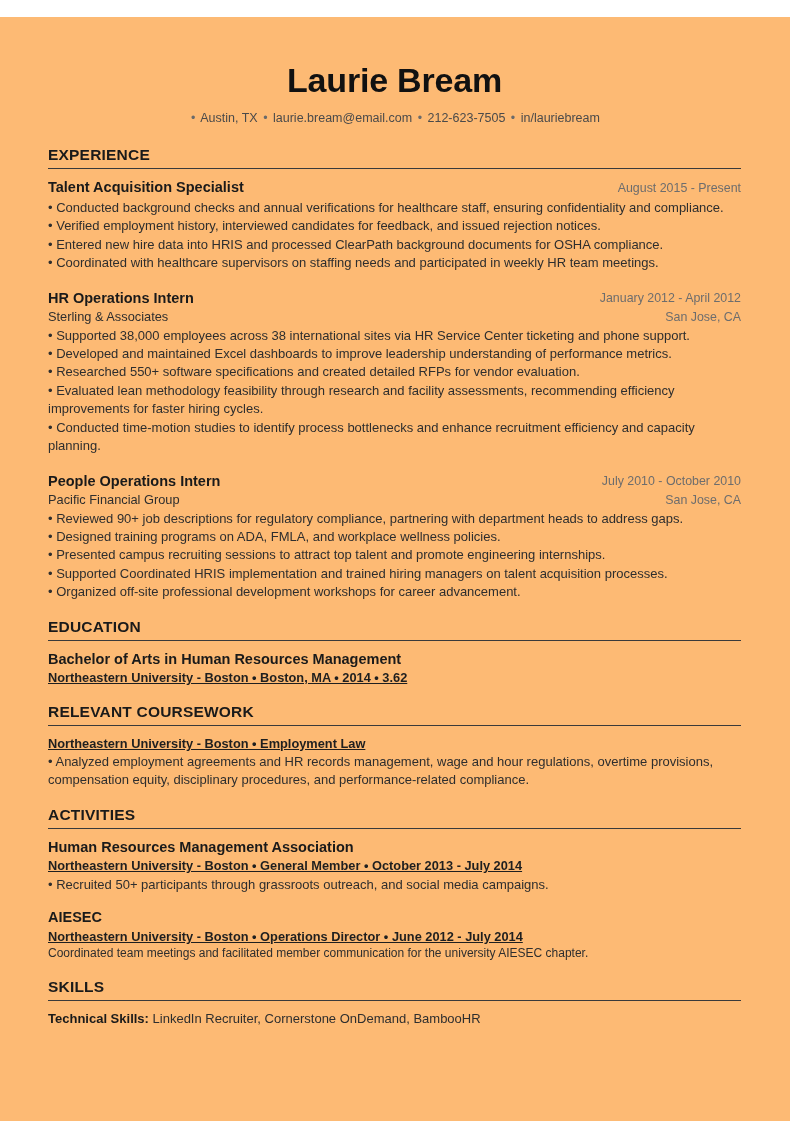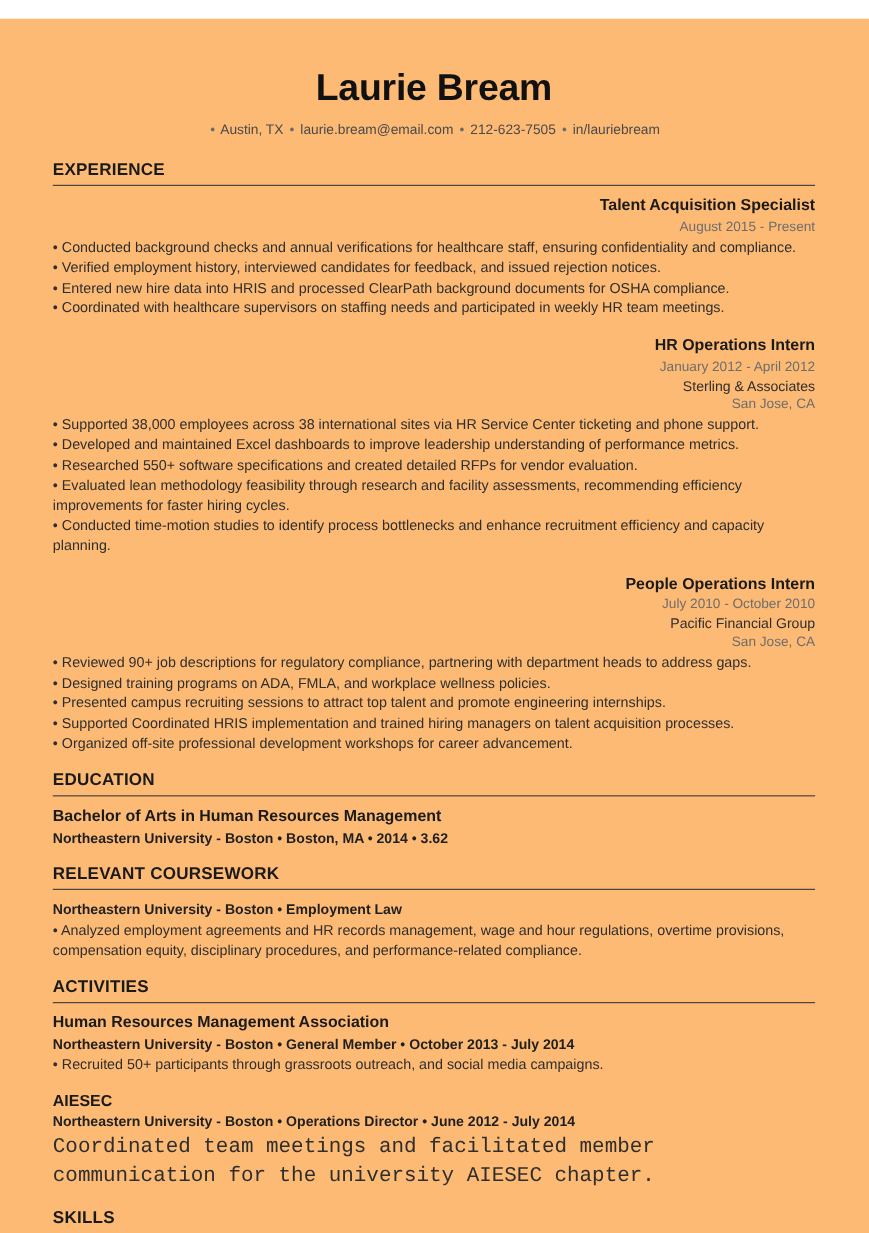--- a/index.html
+++ b/index.html
@@ -69,39 +69,39 @@
   
   .entry {
     margin-bottom: 16px;
   }
   .entry:last-child {
     margin-bottom: 4px;
   }
   .entry-row {
     display: flex;
     justify-content: space-between;
-    align-items: flex-end;
+    align-items: center;
     width: 100%;
-    flex-direction: column;
   }
   .entry-title {
     font-size: 14.5px;
     font-weight: bold;
     color: #1a1a1a;
     line-height: 1.35;
   }
   .entry-sub {
     font-size: 12.8px;
     font-weight: normal;
     color: #2e2e2e;
     line-height: 1.35;
   }
   .entry-sub.semi {
     font-weight: bold;
     color: #1f1f1f;
+    text-decoration: underline;
   }
   .entry-meta {
     font-size: 12.4px;
     color: #6d6d6d;
     line-height: 1.35;
     white-space: nowrap;
     padding-left: 14px;
   }
   .bullets {
     margin: 1px 0 0 0;
@@ -112,24 +112,23 @@
     font-size: 13px;
     color: #2e2e2e;
     line-height: 1.42;
     margin: 0;
     padding: 0;
   }
   .bullets li .dot {
     display: inline;
   }
   .plain-line {
-    font-size: 19px;
+    font-size: 12px;
     color: #2e2e2e;
     line-height: 1.42;
-    font-family: Liberation Mono, monospace;
   }
 
   
   .simple-entry {
     margin-bottom: 14px;
   }
   .simple-entry:last-child {
     margin-bottom: 4px;
   }
 

